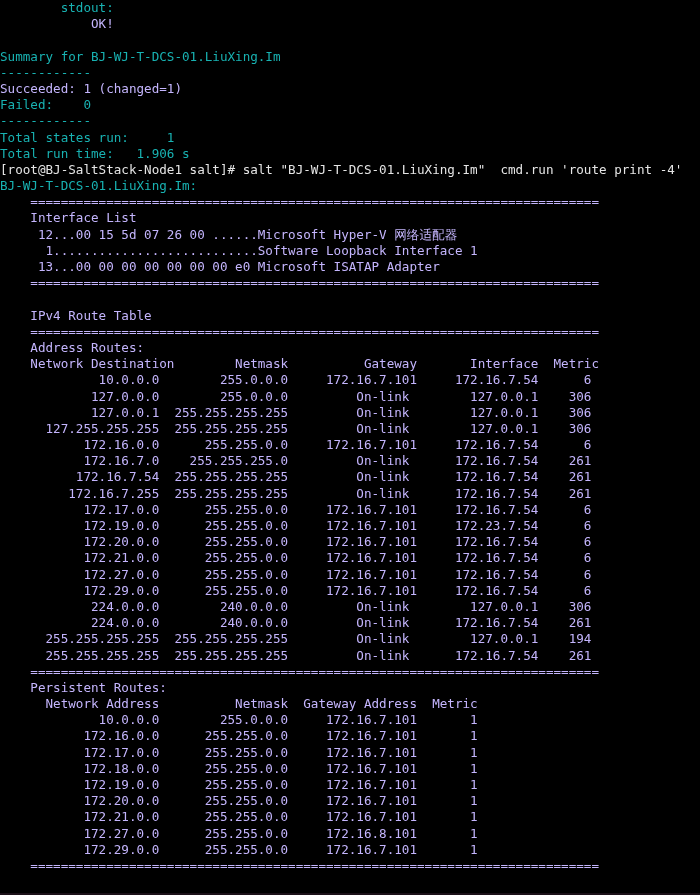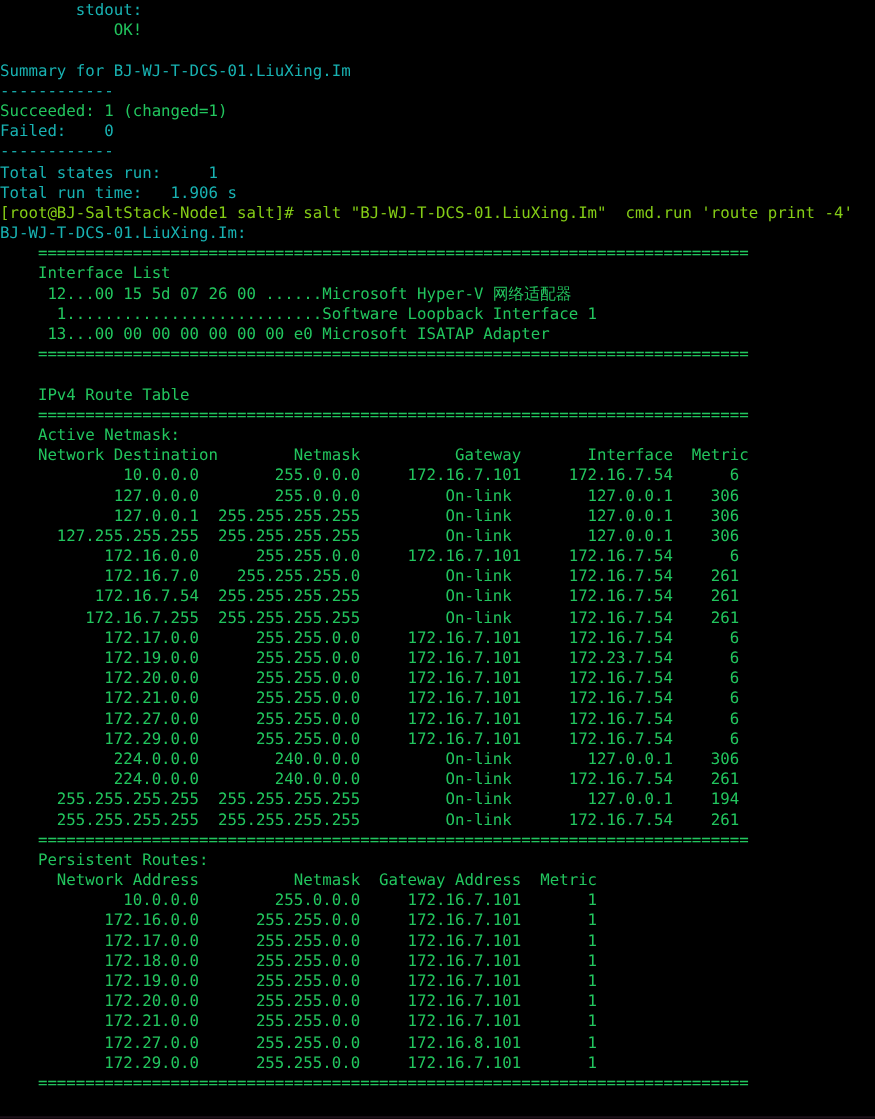--- a/index.html
+++ b/index.html
@@ -27,22 +27,22 @@
     font-size: 12.6px;
     line-height: 16.2px;
     height: 16.2px;
     white-space: pre;
     letter-spacing: 0px;
     margin: 0;
     padding: 0;
     color: #18b218;
   }
   .c-cyan   { color: #18b2b2; }
-  .c-green  { color: #22c55e; }
-  .c-bgreen { color: #84cc16; }
+  .c-green  { color: #c4b5fd; }
+  .c-bgreen { color: #e5e5e5; }
   .seg { white-space: pre; }
   .bottom-edge {
     position: absolute;
     left: 0;
     bottom: 0;
     width: 700px;
     height: 2px;
     background: #1b1018;
   }
 </style>
@@ -65,21 +65,21 @@
       <div class="line"><span class="seg c-cyan">BJ-WJ-T-DCS-01.LiuXing.Im:</span></div>
       <div class="line"><span class="seg c-green">    ===========================================================================</span></div>
       <div class="line"><span class="seg c-green">    Interface List</span></div>
       <div class="line"><span class="seg c-green">     12...00 15 5d 07 26 00 ......Microsoft Hyper-V 网络适配器</span></div>
       <div class="line"><span class="seg c-green">      1...........................Software Loopback Interface 1</span></div>
       <div class="line"><span class="seg c-green">     13...00 00 00 00 00 00 00 e0 Microsoft ISATAP Adapter</span></div>
       <div class="line"><span class="seg c-green">    ===========================================================================</span></div>
       <div class="line">&nbsp;</div>
       <div class="line"><span class="seg c-green">    IPv4 Route Table</span></div>
       <div class="line"><span class="seg c-green">    ===========================================================================</span></div>
-      <div class="line"><span class="seg c-green">    Active Netmask:</span></div>
+      <div class="line"><span class="seg c-green">    Address Routes:</span></div>
       <div class="line"><span class="seg c-green">    Network Destination        Netmask          Gateway       Interface  Metric</span></div>
       <div class="line"><span class="seg c-green">             10.0.0.0        255.0.0.0     172.16.7.101     172.16.7.54      6</span></div>
       <div class="line"><span class="seg c-green">            127.0.0.0        255.0.0.0         On-link        127.0.0.1    306</span></div>
       <div class="line"><span class="seg c-green">            127.0.0.1  255.255.255.255         On-link        127.0.0.1    306</span></div>
       <div class="line"><span class="seg c-green">      127.255.255.255  255.255.255.255         On-link        127.0.0.1    306</span></div>
       <div class="line"><span class="seg c-green">           172.16.0.0      255.255.0.0     172.16.7.101     172.16.7.54      6</span></div>
       <div class="line"><span class="seg c-green">           172.16.7.0    255.255.255.0         On-link      172.16.7.54    261</span></div>
       <div class="line"><span class="seg c-green">          172.16.7.54  255.255.255.255         On-link      172.16.7.54    261</span></div>
       <div class="line"><span class="seg c-green">         172.16.7.255  255.255.255.255         On-link      172.16.7.54    261</span></div>
       <div class="line"><span class="seg c-green">           172.17.0.0      255.255.0.0     172.16.7.101     172.16.7.54      6</span></div>

